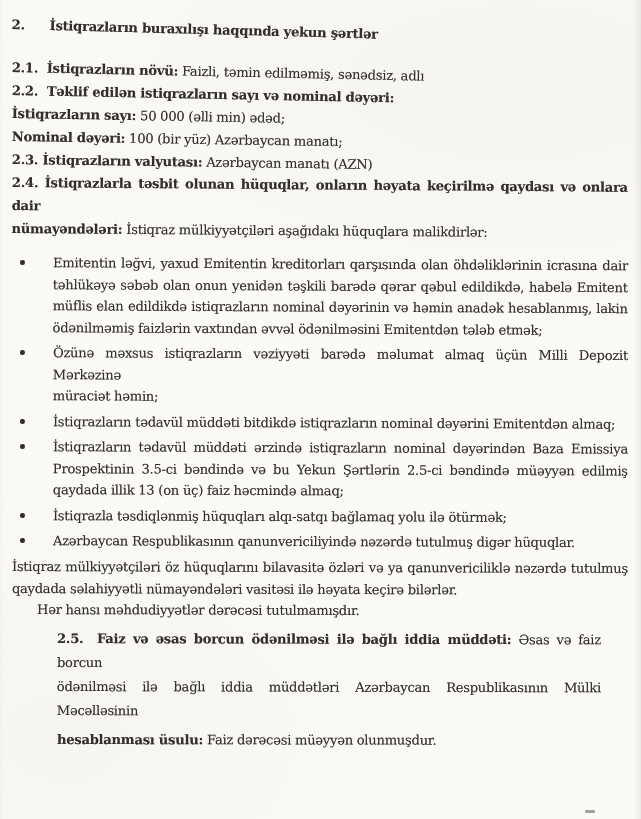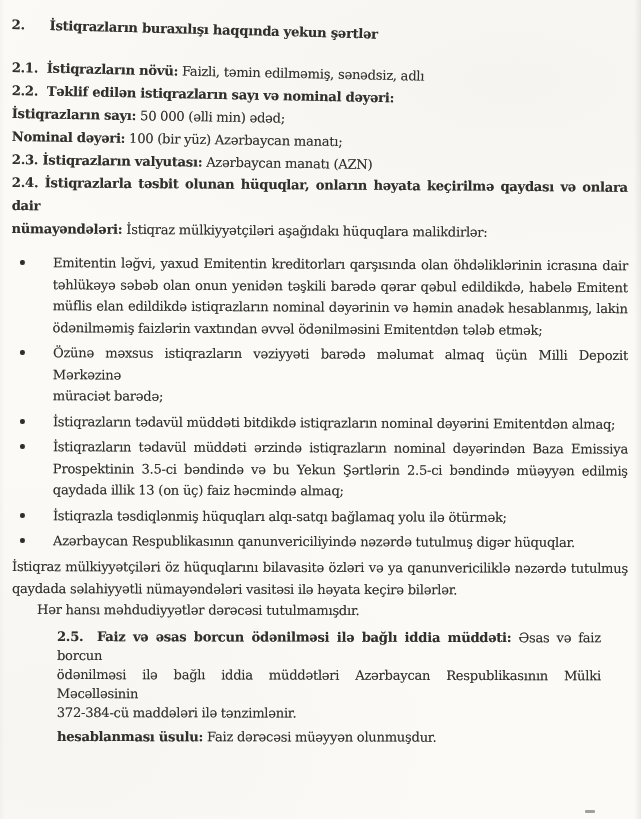--- a/index.html
+++ b/index.html
@@ -58,21 +58,21 @@
     width: 4.5px;
     height: 4.5px;
     border-radius: 50%;
     background: #312e2a;
   }
 
   .paragraph { line-height: 21.5px; }
   .note      { line-height: 21.5px; text-indent: 25px; }
 
   .subsection {
-    line-height: 19px;
+    line-height: 24px;
     margin: 5px 27px 0 45px;
   }
   .subsection .num { width: 40px; }
 
   
   [data-name="section-2-1"]   { margin-top: 20px; }
   [data-name="bullet-1"]      { margin-top: 12px; }
   [data-name="rights-exercise-paragraph"] { margin-top: 1px; }
   [data-name="subsection-2-5"] { margin-top: 7px; }
 
@@ -116,21 +116,21 @@
       <div class="blk bullet" data-name="bullet-1" style="transform: rotate(0.3deg);">
         <span class="dot" data-name="bullet-icon"></span>
         <div class="line" data-name="bullet-1-line-1"><span class="r" data-name="text-run">Emitentin ləğvi, yaxud Emitentin kreditorları qarşısında olan öhdəliklərinin icrasına dair</span></div>
         <div class="line" data-name="bullet-1-line-2"><span class="r" data-name="text-run">təhlükəyə səbəb olan onun yenidən təşkili barədə qərar qəbul edildikdə, habelə Emitent</span></div>
         <div class="line" data-name="bullet-1-line-3"><span class="r" data-name="text-run">müflis elan edildikdə istiqrazların nominal dəyərinin və həmin anadək hesablanmış, lakin</span></div>
         <div class="line last" data-name="bullet-1-line-4"><span class="r" data-name="text-run">ödənilməmiş faizlərin vaxtından əvvəl ödənilməsini Emitentdən tələb etmək;</span></div>
       </div>
       <div class="blk bullet" data-name="bullet-2" style="transform: rotate(0.28deg);">
         <span class="dot" data-name="bullet-icon"></span>
         <div class="line" data-name="bullet-2-line-1"><span class="r" data-name="text-run">Özünə məxsus istiqrazların vəziyyəti barədə məlumat almaq üçün Milli Depozit Mərkəzinə</span></div>
-        <div class="line last" data-name="bullet-2-line-2"><span class="r" data-name="text-run">müraciət barədə;</span></div>
+        <div class="line last" data-name="bullet-2-line-2"><span class="r" data-name="text-run">müraciət həmin;</span></div>
       </div>
       <div class="blk bullet" data-name="bullet-3" style="transform: rotate(0.26deg);">
         <span class="dot" data-name="bullet-icon"></span>
         <div class="line last" data-name="bullet-3-line-1"><span class="r" data-name="text-run">İstiqrazların tədavül müddəti bitdikdə istiqrazların nominal dəyərini Emitentdən almaq;</span></div>
       </div>
       <div class="blk bullet" data-name="bullet-4" style="transform: rotate(0.24deg);">
         <span class="dot" data-name="bullet-icon"></span>
         <div class="line" data-name="bullet-4-line-1"><span class="r" data-name="text-run">İstiqrazların tədavül müddəti ərzində istiqrazların nominal dəyərindən Baza Emissiya</span></div>
         <div class="line" data-name="bullet-4-line-2"><span class="r" data-name="text-run">Prospektinin 3.5-ci bəndində və bu Yekun Şərtlərin 2.5-ci bəndində müəyyən edilmiş</span></div>
         <div class="line last" data-name="bullet-4-line-3"><span class="r" data-name="text-run">qaydada illik 13 (on üç) faiz həcmində almaq;</span></div>
@@ -146,20 +146,19 @@
       <div class="blk paragraph" data-name="rights-exercise-paragraph" style="transform: rotate(0.18deg);">
         <div class="line" data-name="rights-exercise-paragraph-line-1"><span class="r" data-name="text-run">İstiqraz mülkiyyətçiləri öz hüquqlarını bilavasitə özləri və ya qanunvericiliklə nəzərdə tutulmuş</span></div>
         <div class="line last" data-name="rights-exercise-paragraph-line-2"><span class="r" data-name="text-run">qaydada səlahiyyətli nümayəndələri vasitəsi ilə həyata keçirə bilərlər.</span></div>
       </div>
       <div class="blk note" data-name="no-restrictions-note" style="transform: rotate(0.16deg);">
         <div class="line last" data-name="no-restrictions-note-line-1"><span class="r" data-name="text-run">Hər hansı məhdudiyyətlər dərəcəsi tutulmamışdır.</span></div>
       </div>
       <div class="blk subsection" data-name="subsection-2-5" style="transform: rotate(0.14deg);">
         <div class="line" data-name="subsection-2-5-line-1"><span class="num" data-name="subsection-2-5-number">2.5.</span><span class="b" data-name="bold-text-run">Faiz və əsas borcun ödənilməsi ilə bağlı iddia müddəti:</span><span class="r" data-name="text-run"> Əsas və faiz borcun</span></div>
         <div class="line" data-name="subsection-2-5-line-2"><span class="r" data-name="text-run">ödənilməsi ilə bağlı iddia müddətləri Azərbaycan Respublikasının Mülki Məcəlləsinin</span></div>
-        <div class="line last" data-name="subsection-2-5-line-3"><span class="r" data-name="text-run">372-384-cü maddələri ilə tənzimlənir.</span></div>
       </div>
       <div class="blk subsection" data-name="subsection-2-7" style="transform: rotate(0.1deg);">
         <div class="line last" data-name="subsection-2-7-line-2"><span class="b" data-name="bold-text-run">hesablanması üsulu:</span><span class="r" data-name="text-run"> Faiz dərəcəsi müəyyən olunmuşdur.</span></div>
       </div>
     </div>
   <div class="scan-mark" data-name="scan-artifact-mark"></div>
 </div>
 
 </body></html>

